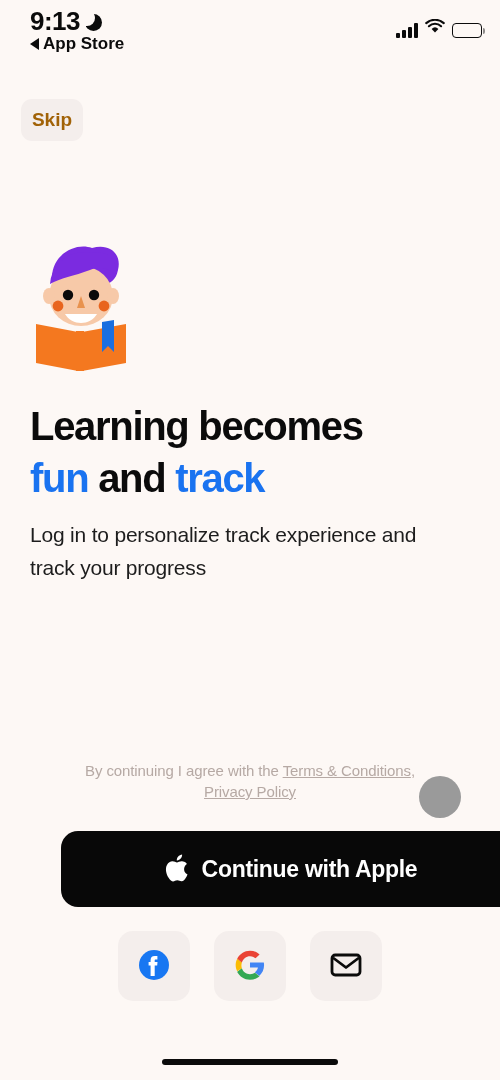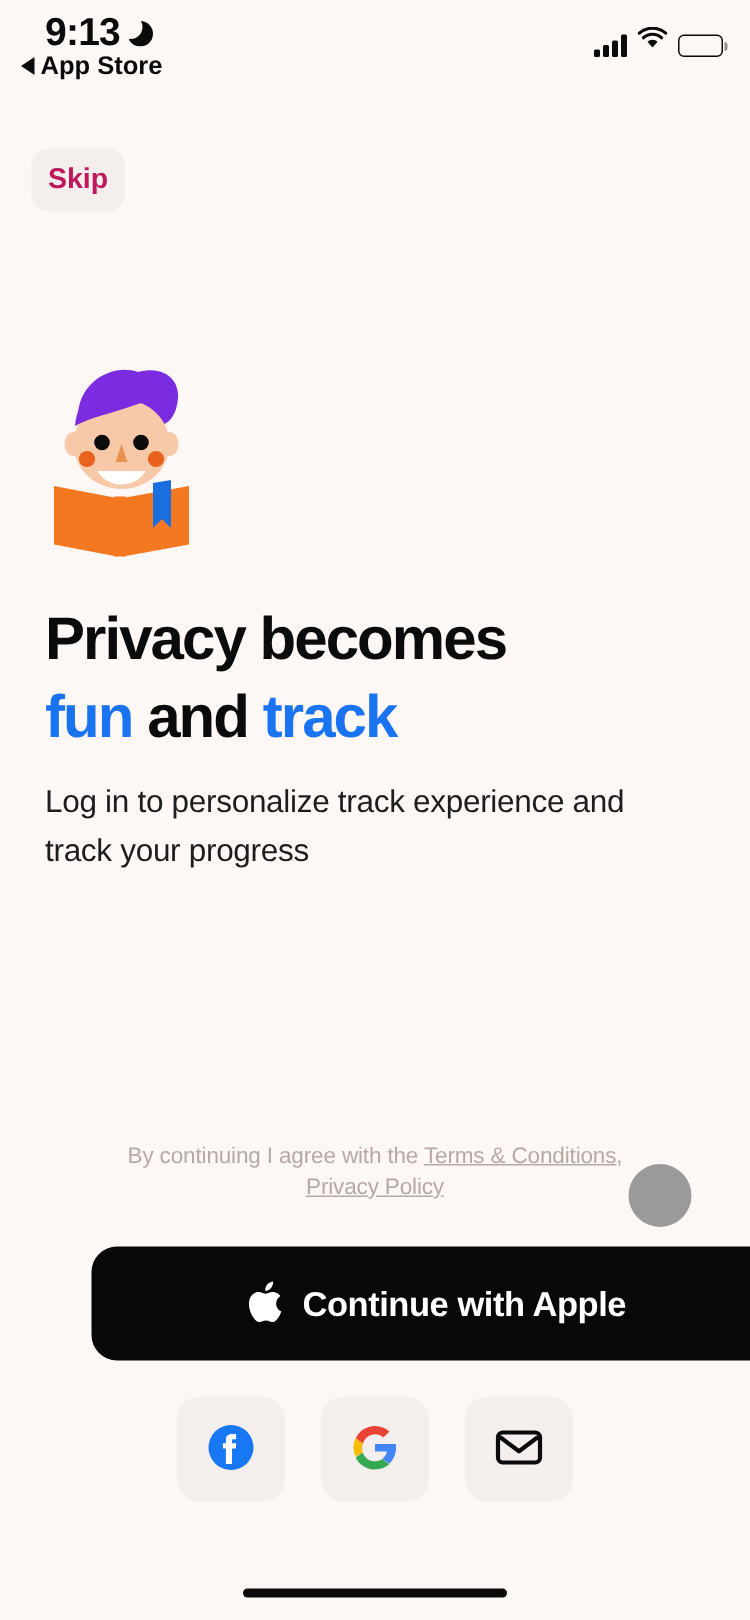--- a/index.html
+++ b/index.html
@@ -53,21 +53,21 @@
   .moon-icon::after {
     content: "";
     position: absolute;
     left: -7px; top: -4px;
     width: 16px; height: 16px;
     border-radius: 50%;
     background: #fdf8f5;
   }
   .back-app {
     position: absolute;
-    left: 14px; top: 34px;
+    left: 30px; top: 34px;
     font-size: 17px;
     font-weight: 600;
     color: #0b0b0b;
     display: flex;
     align-items: center;
     gap: 4px;
   }
   .back-triangle {
     width: 0; height: 0;
     border-top: 6px solid transparent;
@@ -124,21 +124,21 @@
   .skip-button {
     position: absolute;
     left: 21px; top: 99px;
     width: 62px; height: 42px;
     background: #f4eeec;
     border: none;
     border-radius: 11px;
     font-family: "Liberation Sans", sans-serif;
     font-size: 19px;
     font-weight: 600;
-    color: #be185d;
+    color: #a16207;
     cursor: pointer;
   }
 
   
   .hero-illustration {
     position: absolute;
     left: 30px; top: 240px;
     width: 100px; height: 132px;
   }
 
@@ -304,21 +304,21 @@
 
     <path d="M96 84 L52 92 L52 131 L96 123 Z" fill="#F4781F"></path>
 
     <rect x="46" y="91" width="8" height="40" fill="#F4781F"></rect>
 
     <path d="M72 82 L84 80 L84 112 L78 106 L72 112 Z" fill="#1A6FE0"></path>
   </svg>
 </div>
 
 <h1 class="headline">
-  <span>Privacy becomes</span><br>
+  <span>Learning becomes</span><br>
   <span class="accent">fun</span>
   <span>and</span>
   <span class="accent">track</span>
 </h1>
 
 <p class="subtitle">Log in to personalize track experience and track your progress</p>
 
 <div class="legal">
   <span>By continuing I agree with the </span><a href="#">Terms &amp; Conditions</a><span>, </span><a href="#">Privacy Policy</a>
 </div>

